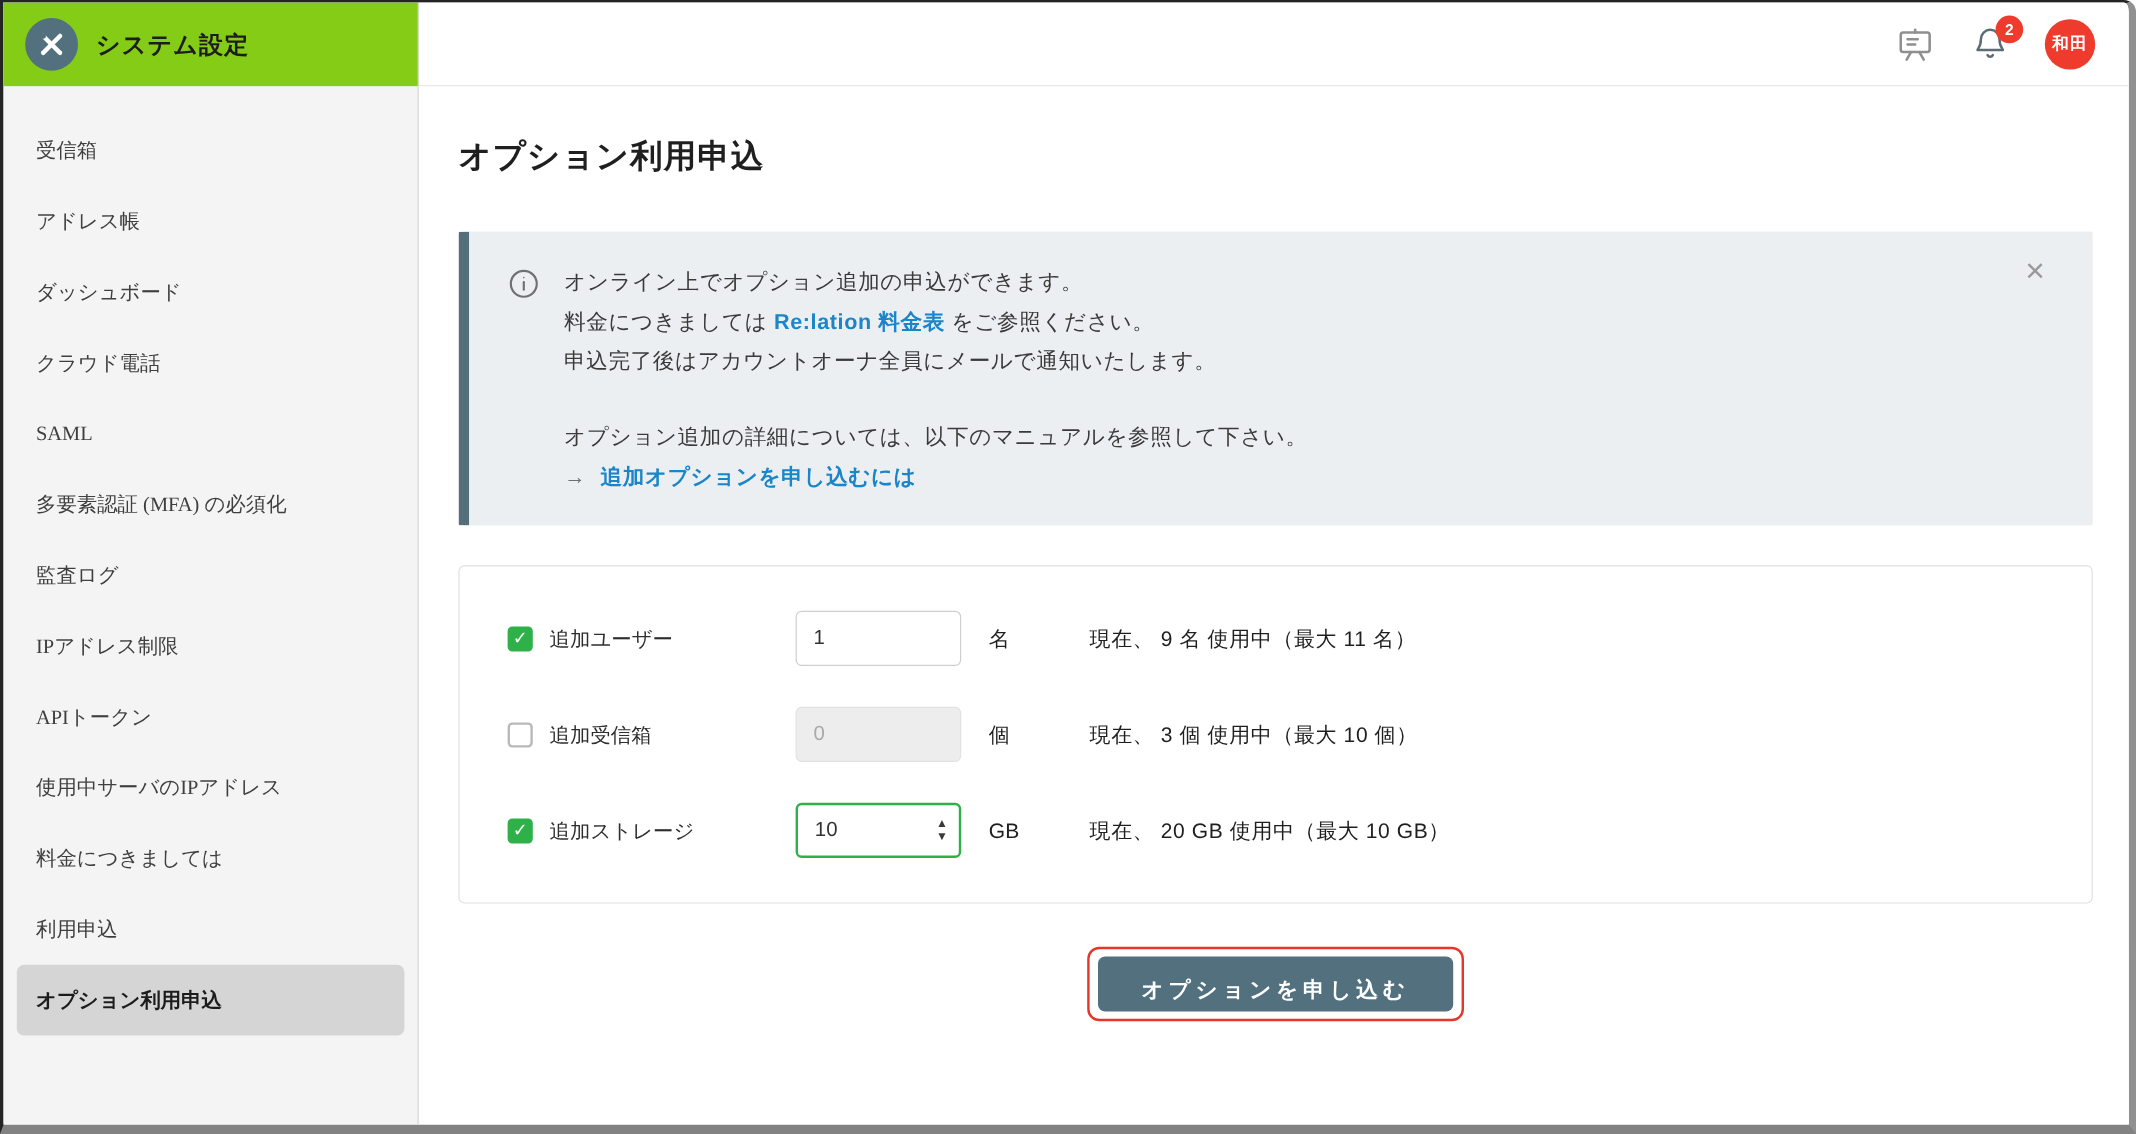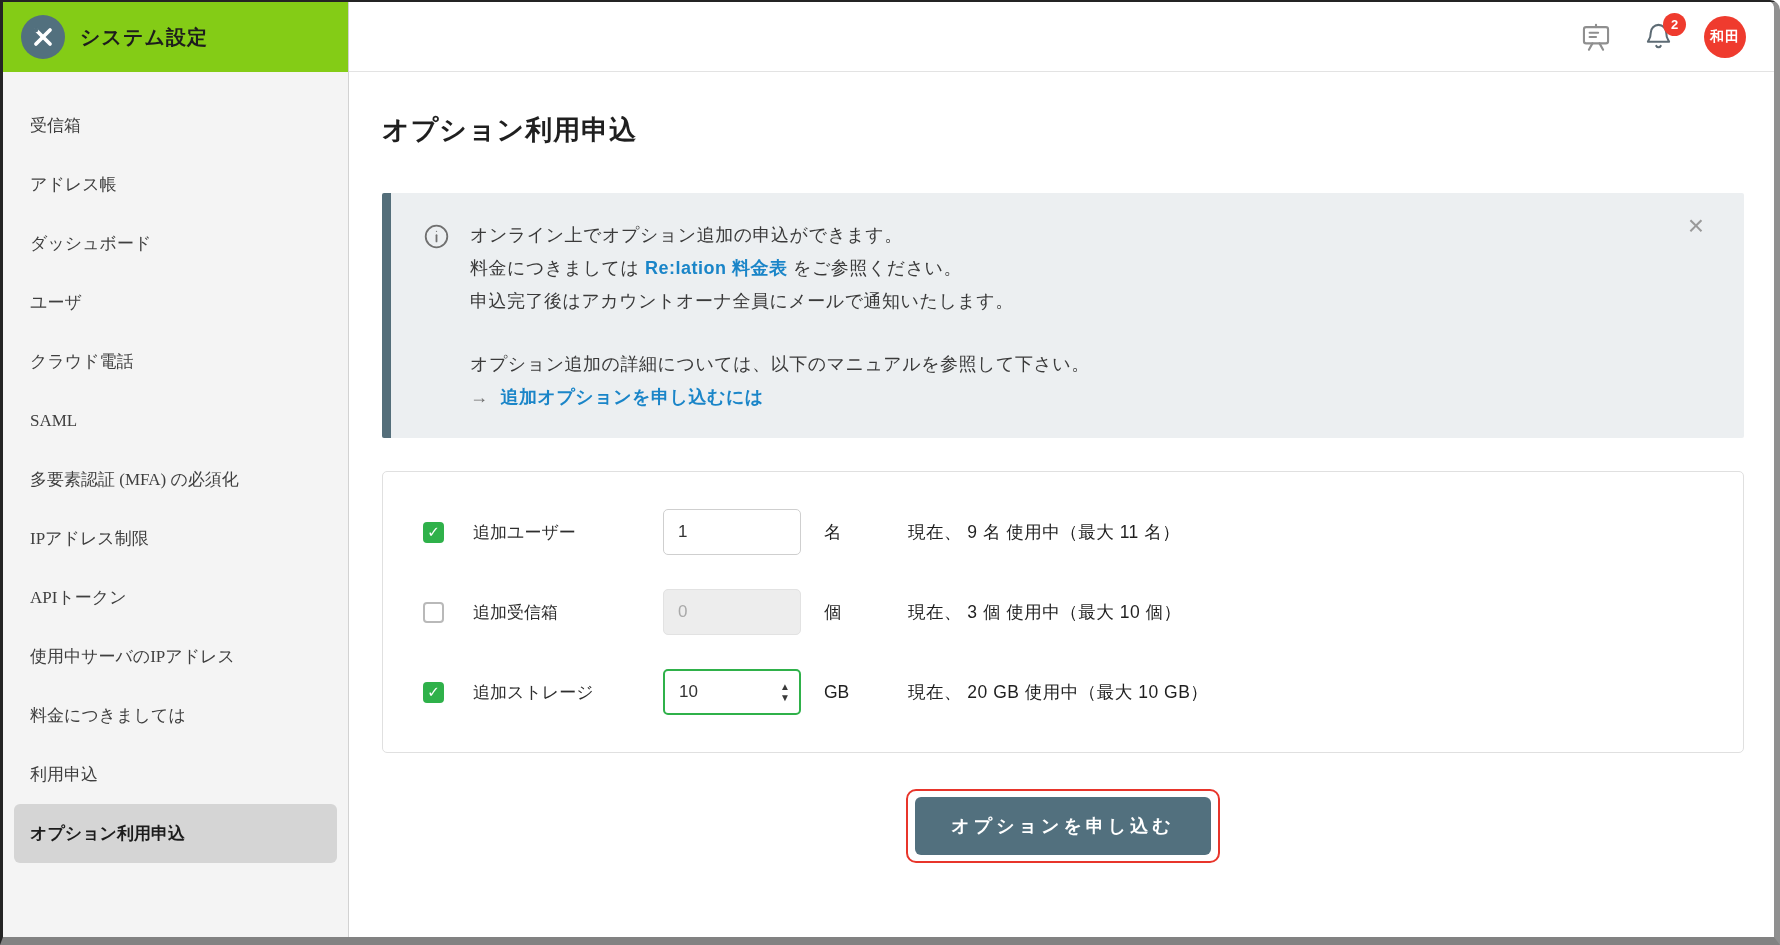--- a/index.html
+++ b/index.html
@@ -97,21 +97,21 @@
     margin-top:33px;
     border:1px solid #e0e0e0; border-radius:5px;
     padding:20px 0;
   }
   .form-row {
     display:grid;
     grid-template-columns:240px 145px 100px auto;
     align-items:center;
     padding:17px 40px;
   }
-  .chk-cell { display:flex; align-items:center; gap:29px; cursor:pointer; }
+  .chk-cell { display:flex; align-items:center; gap:14px; cursor:pointer; }
   .chk {
     width:21px; height:21px; border-radius:4px;
     border:2px solid #b9b9b9; background:#fff;
     display:flex; align-items:center; justify-content:center;
     flex:0 0 auto;
   }
   .chk.checked { background:var(--green,#2fb14a); border-color:var(--green,#2fb14a); }
   .chk.checked::after { content:"✓"; color:#fff; font-size:15px; font-weight:bold; }
   .chk-text { font-size:17px; color:#2e2e2e; }
   .input-wrap { position:relative; width:138px; }
@@ -132,21 +132,21 @@
   .spinner .dn::after { content:"▼"; }
   .unit { font-size:17.5px; color:#1f1f1f; padding-left:16px; }
   .status { font-size:17.5px; color:#1f1f1f; letter-spacing:0.5px; }
   
   .submit-wrap { display:flex; justify-content:center; margin-top:36px; }
   .submit-outline {
     border:2px solid var(--highlight-red,#e8352b);
     border-radius:10px; padding:6px 7px;
   }
   .submit-btn {
-    height:58px; padding:16px 36px;
+    height:46px; padding:16px 36px;
     background:var(--accent,#52707e); color:#fff;
     border:none; border-radius:6px; cursor:pointer;
     font-size:18px; font-weight:bold; letter-spacing:4px;
     font-family:inherit;
   }
 </style>
 </head>
 <body>
 
 <div class="frame">
@@ -188,30 +188,30 @@
         <div class="side-item">
           <span>受信箱</span>
         </div>
         <div class="side-item">
           <span>アドレス帳</span>
         </div>
         <div class="side-item">
           <span>ダッシュボード</span>
         </div>
         <div class="side-item">
-          <span>ユーザ</span>
-        </div>
-        <div class="side-item">
           <span>クラウド電話</span>
         </div>
         <div class="side-item">
           <span>SAML</span>
         </div>
         <div class="side-item">
           <span>多要素認証 (MFA) の必須化</span>
+        </div>
+        <div class="side-item">
+          <span>監査ログ</span>
         </div>
         <div class="side-item">
           <span>IPアドレス制限</span>
         </div>
         <div class="side-item">
           <span>APIトークン</span>
         </div>
         <div class="side-item">
           <span>使用中サーバのIPアドレス</span>
         </div>

